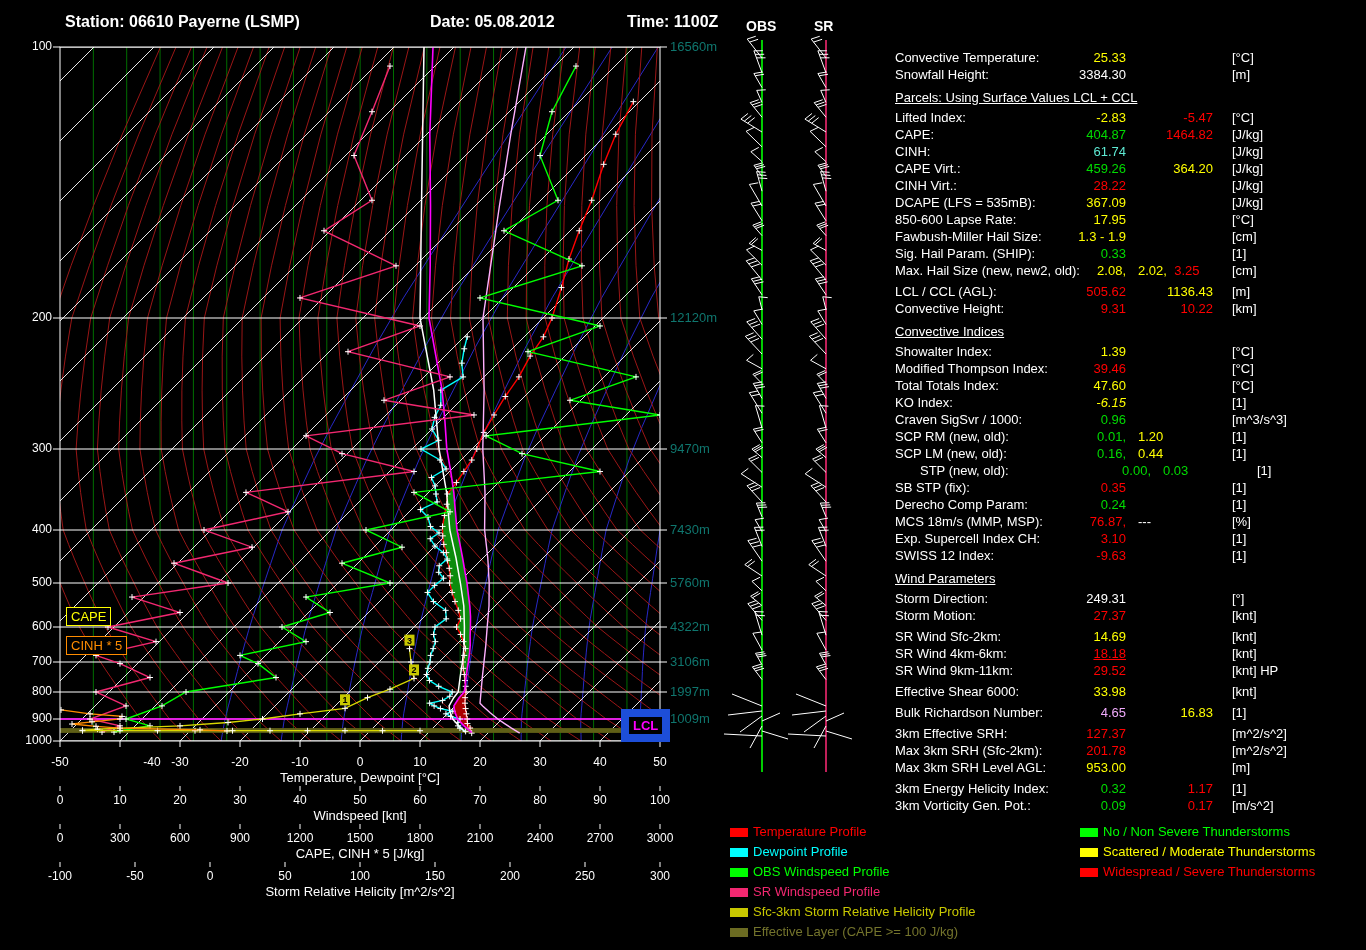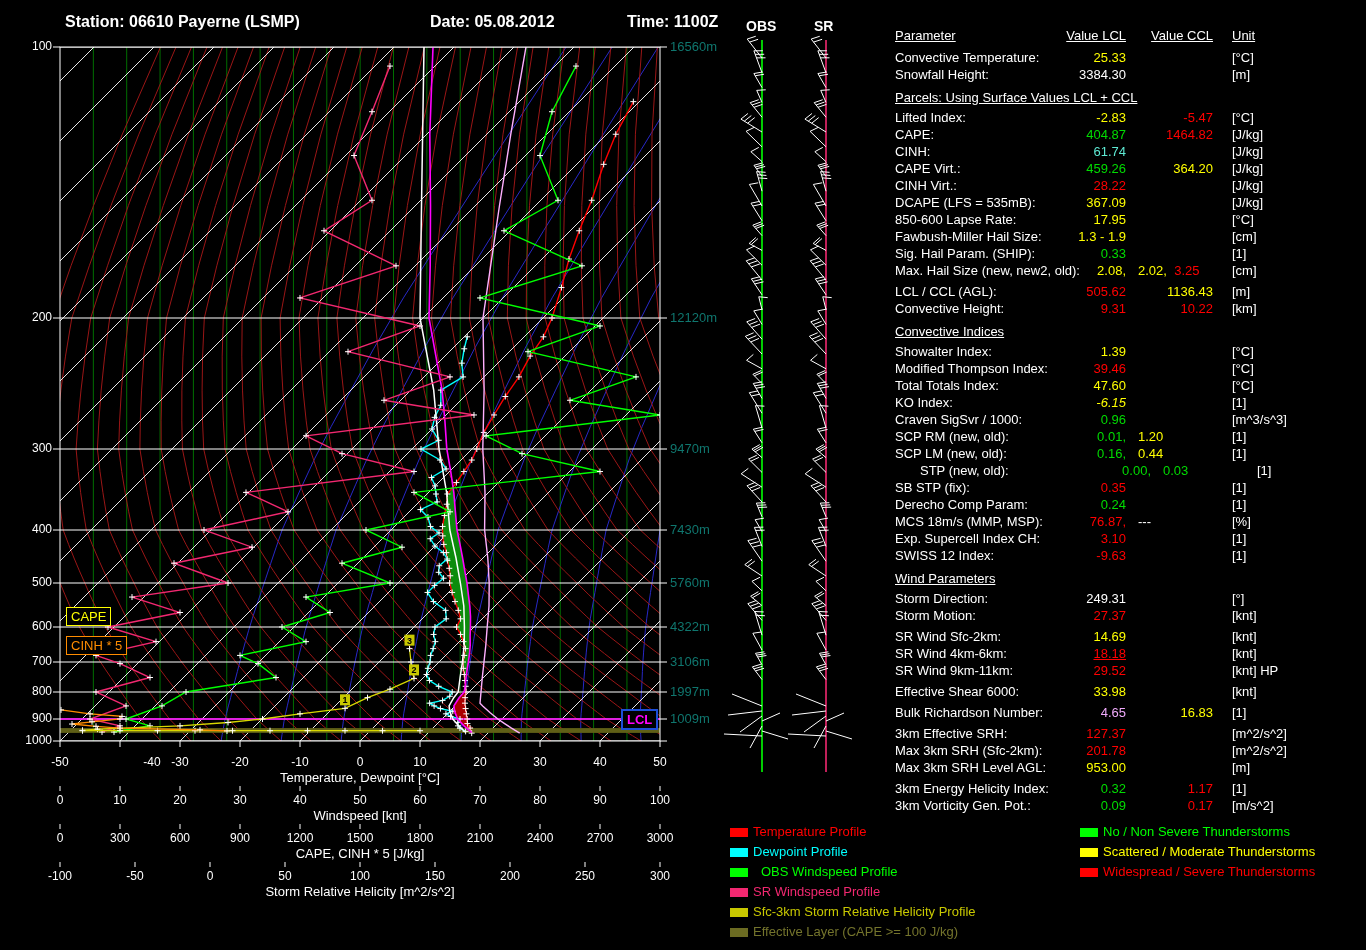--- a/index.html
+++ b/index.html
@@ -11,21 +11,21 @@
   #station-title{left:65px;}  #date-title{left:430px;}  #time-title{left:627px;}
   .col-label{top:18px;font-size:14px;font-weight:bold;}
   #obs-col-label{left:746px;} #sr-col-label{left:814px;}
   .p-label{font-size:12px;text-align:right;width:34px;color:#fff;}
   .alt-label{font-size:13px;white-space:nowrap;color:#0f766e;}
   .tick-num{font-size:12px;color:#fff;transform:translateX(-50%);white-space:nowrap;}
   .axis-title{font-size:13px;color:#fff;transform:translateX(-50%);white-space:nowrap;}
   .inplot-box{font-size:13px;padding:0 4px;line-height:17px;background:#000;white-space:nowrap;}
   #cape-box{left:66px;top:607px;color:#ffff00;border:1px solid #ffff00;}
   #cinh-box{left:66px;top:636px;color:#ff8c00;border:1px solid #ff8c00;}
-  #lcl-box{left:621px;top:709px;color:#ff00ff;border:2px solid #1d4ed8;font-weight:bold;}
+  #lcl-box{left:621px;top:709px;color:#ff00ff;border:8px solid #1d4ed8;font-weight:bold;}
   #right-panel{left:895px;top:25px;width:470px;height:800px;font-size:13px;}
   #right-panel .r{position:absolute;height:16px;white-space:nowrap;}
   #right-panel .lab{position:absolute;left:0;}
   #right-panel .v1{position:absolute;left:145px;width:86px;text-align:right;}
   #right-panel .v2{position:absolute;left:240px;width:78px;text-align:right;}
   #right-panel .v2l{position:absolute;left:243px;text-align:left;width:120px;}
   #right-panel .un{position:absolute;left:337px;color:#fff;}
   #right-panel .hdr{text-decoration:underline;color:#fff;}
   #legend .item{position:absolute;height:18px;font-size:13px;white-space:nowrap;}
   #legend .sw{position:absolute;width:18px;height:9px;top:4px;}
@@ -1006,26 +1006,20 @@
     <div class="tick-num" style="left: 210px; top: 869px; position: absolute;">0</div>
     <div class="tick-num" style="left: 285px; top: 869px; position: absolute;">50</div>
     <div class="tick-num" style="left: 360px; top: 869px; position: absolute;">100</div>
     <div class="tick-num" style="left: 435px; top: 869px; position: absolute;">150</div>
     <div class="tick-num" style="left: 510px; top: 869px; position: absolute;">200</div>
     <div class="tick-num" style="left: 585px; top: 869px; position: absolute;">250</div>
     <div class="tick-num" style="left: 660px; top: 869px; position: absolute;">300</div>
     <div class="axis-title" style="left: 360px; top: 884px; position: absolute;">Storm Relative Helicity [m^2/s^2]</div>
   </div>
 <div id="right-panel" class="abs">
-    <div class="r" style="top: 3px; width: 470px; position: absolute;">
-      <div class="lab hdr" style="position: absolute;">Parameter</div>
-      <div class="v1" style="position: absolute;"><span class="hdr">Value LCL</span></div>
-      <div class="v2" style="position: absolute;"><span class="hdr">Value CCL</span></div>
-      <div class="un hdr" style="position: absolute;">Unit</div>
-    </div>
     <div class="r" style="top: 25px; width: 470px; position: absolute;">
       <div class="lab" style="position: absolute;">Convective Temperature:</div>
       <div class="v1" style="position: absolute;"><span style="color: rgb(255, 255, 0);">25.33</span></div>
       <div class="un" style="position: absolute;">[°C]</div>
     </div>
     <div class="r" style="top: 42px; width: 470px; position: absolute;">
       <div class="lab" style="position: absolute;">Snowfall Height:</div>
       <div class="v1" style="position: absolute;"><span style="color: rgb(255, 255, 255);">3384.30</span></div>
       <div class="un" style="position: absolute;">[m]</div>
     </div>
@@ -1235,21 +1229,21 @@
     <div class="item" style="left: 730px; top: 824px; position: absolute;">
       <div class="sw" style="background: rgb(255, 0, 0); position: absolute;"></div>
       <div class="tx" style="color: rgb(255, 0, 0); position: absolute;">Temperature Profile</div>
     </div>
     <div class="item" style="left: 730px; top: 844px; position: absolute;">
       <div class="sw" style="background: rgb(0, 255, 255); position: absolute;"></div>
       <div class="tx" style="color: rgb(0, 255, 255); position: absolute;">Dewpoint Profile</div>
     </div>
     <div class="item" style="left: 730px; top: 864px; position: absolute;">
       <div class="sw" style="background: rgb(0, 255, 0); position: absolute;"></div>
-      <div class="tx" style="color: rgb(0, 255, 0); position: absolute; margin-left: 8px;">OBS Windspeed Profile</div>
+      <div class="tx" style="color: rgb(0, 255, 0); position: absolute;">OBS Windspeed Profile</div>
     </div>
     <div class="item" style="left: 730px; top: 884px; position: absolute;">
       <div class="sw" style="background: rgb(242, 40, 112); position: absolute;"></div>
       <div class="tx" style="color: rgb(242, 40, 112); position: absolute;">SR Windspeed Profile</div>
     </div>
     <div class="item" style="left: 730px; top: 904px; position: absolute;">
       <div class="sw" style="background: rgb(200, 200, 0); position: absolute;"></div>
       <div class="tx" style="color: rgb(200, 200, 0); position: absolute;">Sfc-3km Storm Relative Helicity Profile</div>
     </div>
     <div class="item" style="left: 730px; top: 924px; position: absolute;">

